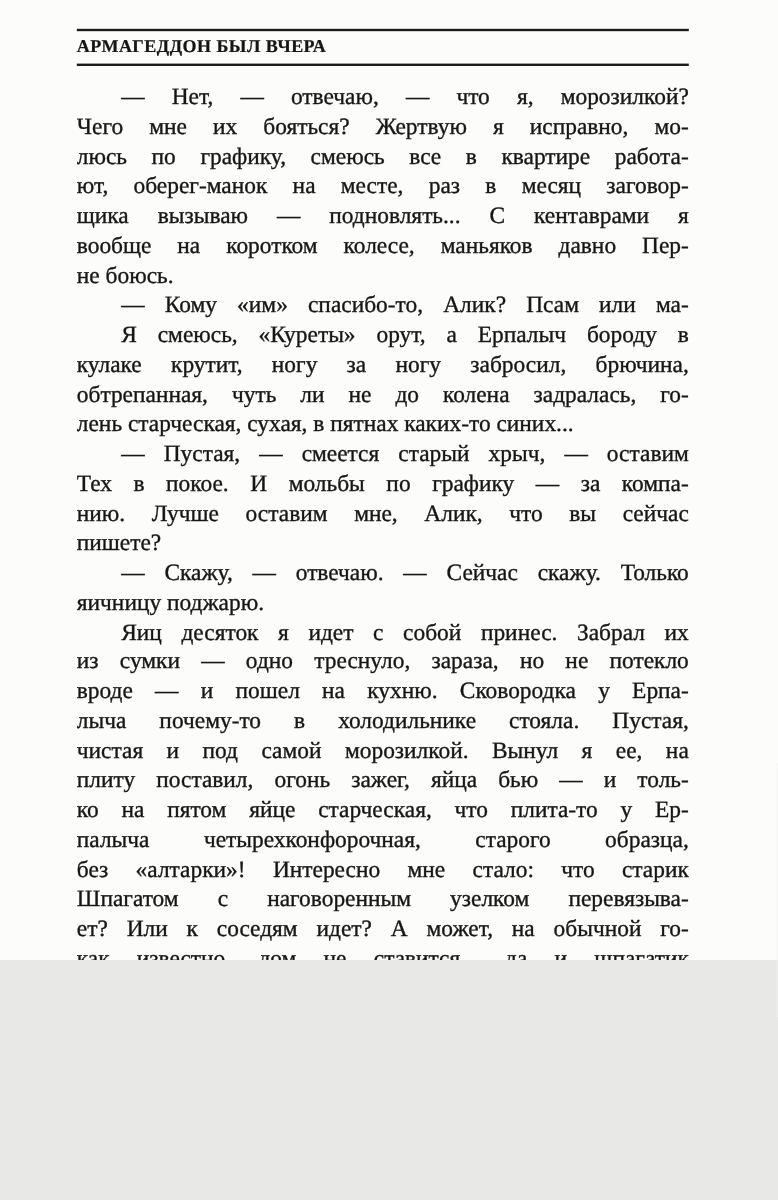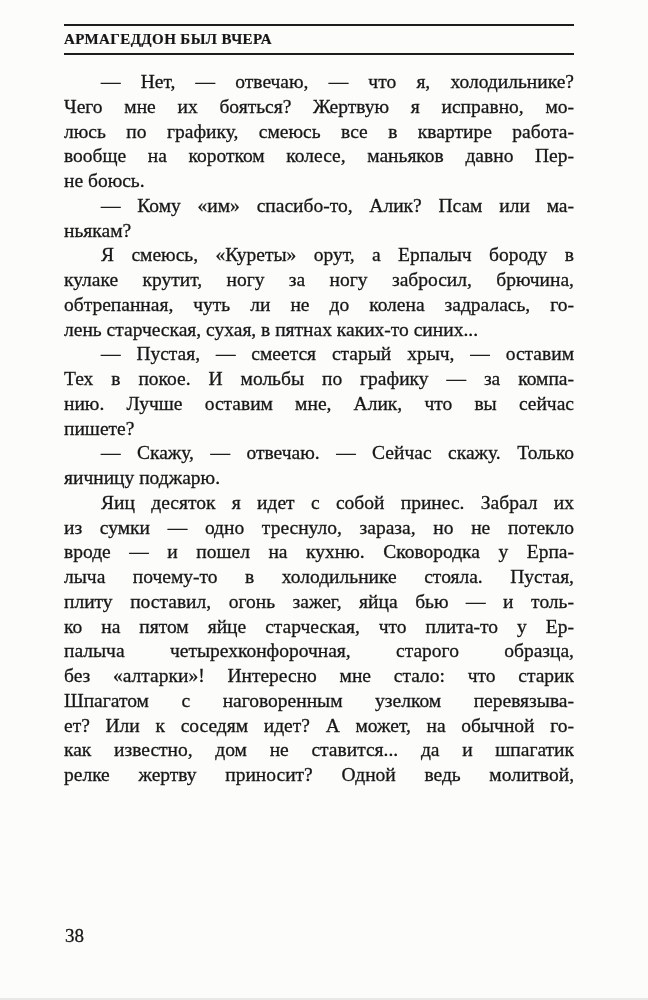--- a/index.html
+++ b/index.html
@@ -4,21 +4,21 @@
 <style>
   html, body {
     margin: 0;
     padding: 0;
     background: #e8e8e6;
     font-family: "Liberation Serif", "DejaVu Serif", serif;
   }
   .page {
     position: relative;
     width: 648px;
-    height: 998px;
+    height: 800px;
     background: #fcfcfa;
     color: #161616;
     overflow: hidden;
   }
   
   .running-header {
     position: absolute;
     left: 64px;
     top: 24px;
     width: 510px;
@@ -67,29 +67,30 @@
 <body>
 
 <div class="page">
 
   <div class="running-header">
     <div class="running-title">АРМАГЕДДОН БЫЛ ВЧЕРА</div>
   </div>
 
   <div class="text-block">
       <div class="para">
-        <div class="line first">— Нет, — отвечаю, — что я, холодильнике?</div>
+        <div class="line first">— Нет, — отвечаю, — что я, морозилкой?</div>
         <div class="line">Чего мне их бояться? Жертвую я исправно, мо-</div>
         <div class="line">люсь по графику, смеюсь все в квартире работа-</div>
+        <div class="line">ют, оберег-манок на месте, раз в месяц заговор-</div>
+        <div class="line">щика вызываю — подновлять... С кентаврами я</div>
         <div class="line">вообще на коротком колесе, маньяков давно Пер-</div>
         <div class="line last">не боюсь.</div>
       </div>
       <div class="para">
         <div class="line first">— Кому «им» спасибо-то, Алик? Псам или ма-</div>
-        <div class="line last">ньякам?</div>
       </div>
       <div class="para">
         <div class="line first">Я смеюсь, «Куреты» орут, а Ерпалыч бороду в</div>
         <div class="line">кулаке крутит, ногу за ногу забросил, брючина,</div>
         <div class="line">обтрепанная, чуть ли не до колена задралась, го-</div>
         <div class="line last">лень старческая, сухая, в пятнах каких-то синих...</div>
       </div>
       <div class="para">
         <div class="line first">— Пустая, — смеется старый хрыч, — оставим</div>
         <div class="line">Тех в покое. И мольбы по графику — за компа-</div>
@@ -98,20 +99,21 @@
       </div>
       <div class="para">
         <div class="line first">— Скажу, — отвечаю. — Сейчас скажу. Только</div>
         <div class="line last">яичницу поджарю.</div>
       </div>
       <div class="para">
         <div class="line first">Яиц десяток я идет с собой принес. Забрал их</div>
         <div class="line">из сумки — одно треснуло, зараза, но не потекло</div>
         <div class="line">вроде — и пошел на кухню. Сковородка у Ерпа-</div>
         <div class="line">лыча почему-то в холодильнике стояла. Пустая,</div>
+        <div class="line">чистая и под самой морозилкой. Вынул я ее, на</div>
         <div class="line">плиту поставил, огонь зажег, яйца бью — и толь-</div>
         <div class="line">ко на пятом яйце старческая, что плита-то у Ер-</div>
         <div class="line">палыча четырехконфорочная, старого образца,</div>
         <div class="line">без «алтарки»! Интересно мне стало: что старик</div>
         <div class="line">Шпагатом с наговоренным узелком перевязыва-</div>
         <div class="line">ет? Или к соседям идет? А может, на обычной го-</div>
         <div class="line">как известно, дом не ставится... да и шпагатик</div>
         <div class="line">релке жертву приносит? Одной ведь молитвой,</div>
       </div>
     </div>

